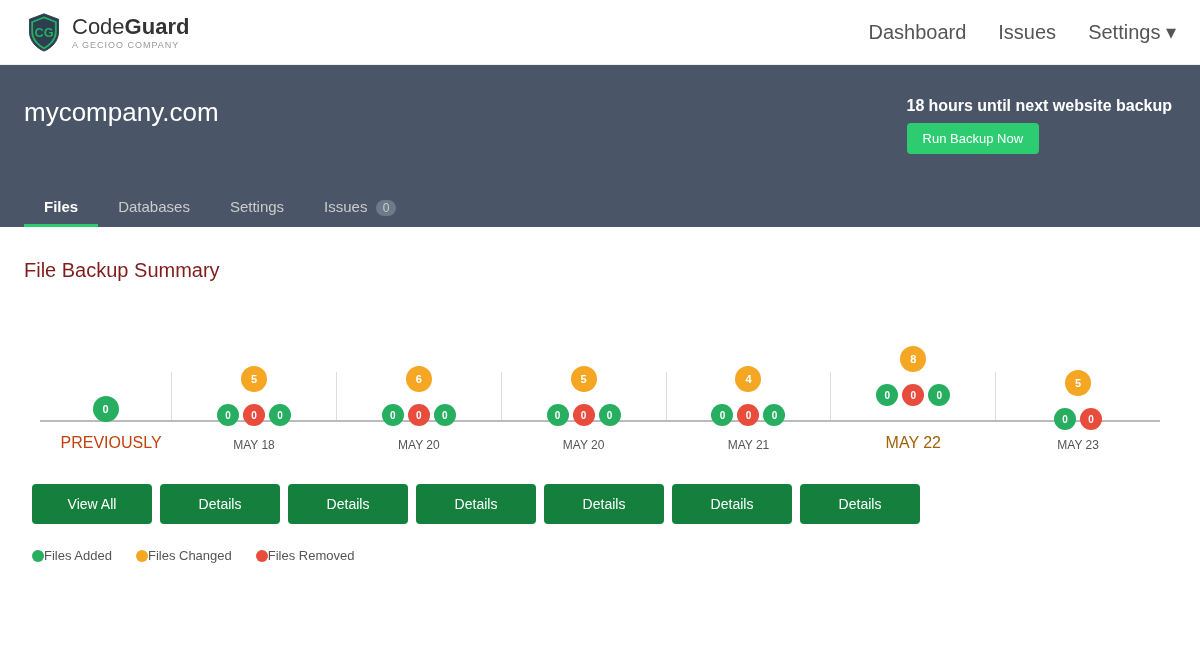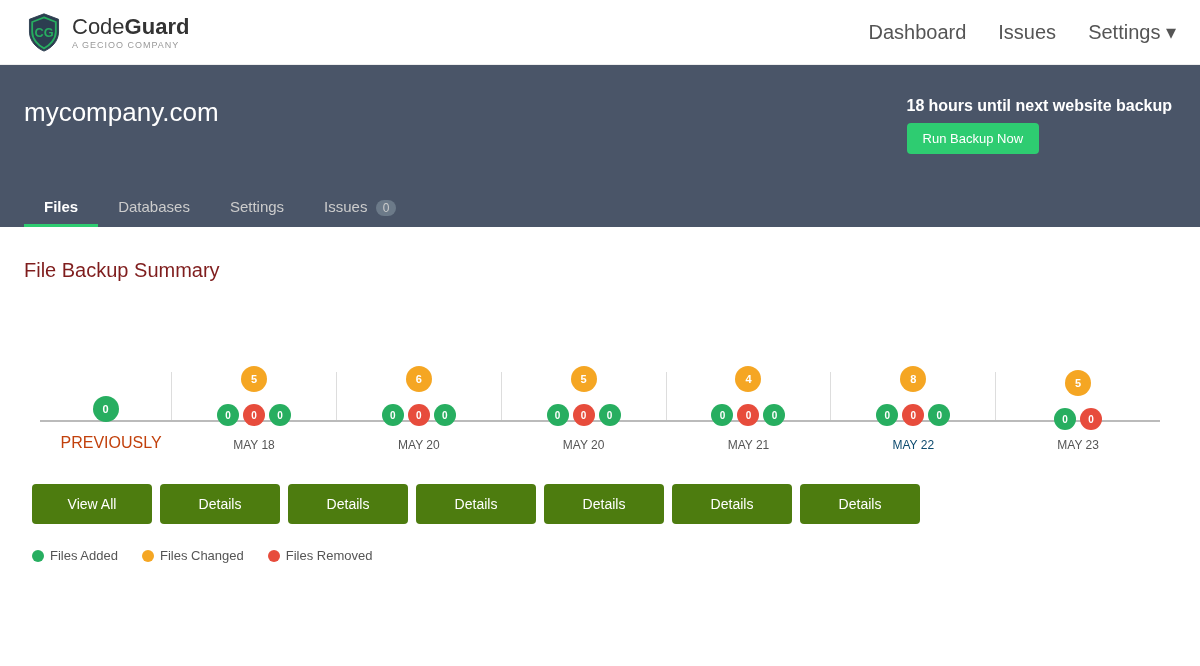--- a/index.html
+++ b/index.html
@@ -149,42 +149,41 @@
     .bubble.orange { background: #e74c3c; }
 
     
     .buttons-row {
       display: flex;
       gap: 8px;
       margin-bottom: 24px;
       padding: 0 8px;
     }
     .action-btn {
-      background: #4d7c0f;
+      background: #15803d;
       color: #fff;
       border: none;
       padding: 12px 20px;
       border-radius: 4px;
       cursor: pointer;
       font-size: 14px;
       font-weight: 500;
       flex: 1;
       max-width: 120px;
     }
 
     
     .legend {
       display: flex;
       gap: 24px;
       padding: 0 8px;
     }
     .legend-item {
       display: flex;
       align-items: center;
-      gap: 6px;
       font-size: 13px;
       color: #555;
     }
     .legend-dot {
       width: 12px;
       height: 12px;
       border-radius: 50%;
     }
     .legend-dot.green { background: #27ae60; }
     .legend-dot.yellow { background: #f5a623; }
@@ -311,21 +310,21 @@
 
       <div style="display:flex; flex-direction:column; align-items:center; flex:1; position:relative;">
         <div style="position:absolute; top:-38px; left:50%; transform:translateX(-50%); z-index:2;">
           <div class="bubble yellow">8</div>
         </div>
         <div style="position:relative; display:flex; gap:4px; align-items:center; z-index:1; margin-bottom:8px;">
           <div class="bubble green" style="width:22px;height:22px;font-size:10px;">0</div>
           <div class="bubble orange" style="width:22px;height:22px;font-size:10px;">0</div>
           <div class="bubble green" style="width:22px;height:22px;font-size:10px;">0</div>
         </div>
-        <div style="font-size:12px; color:#0c4a6e; margin-top:4px;">MAY 22</div>
+        <div style="font-size:16px; color:#a16207; margin-top:20px;">MAY 22</div>
       </div>
 
       <div class="chart-divider"></div>
 
       <div style="display:flex; flex-direction:column; align-items:center; flex:1; position:relative;">
         <div style="position:absolute; top:-38px; left:50%; transform:translateX(-50%); z-index:2;">
           <div class="bubble yellow">5</div>
         </div>
         <div style="position:relative; display:flex; gap:4px; align-items:center; z-index:1; margin-bottom:8px;">
           <div class="bubble green" style="width:22px;height:22px;font-size:10px;">0</div>

